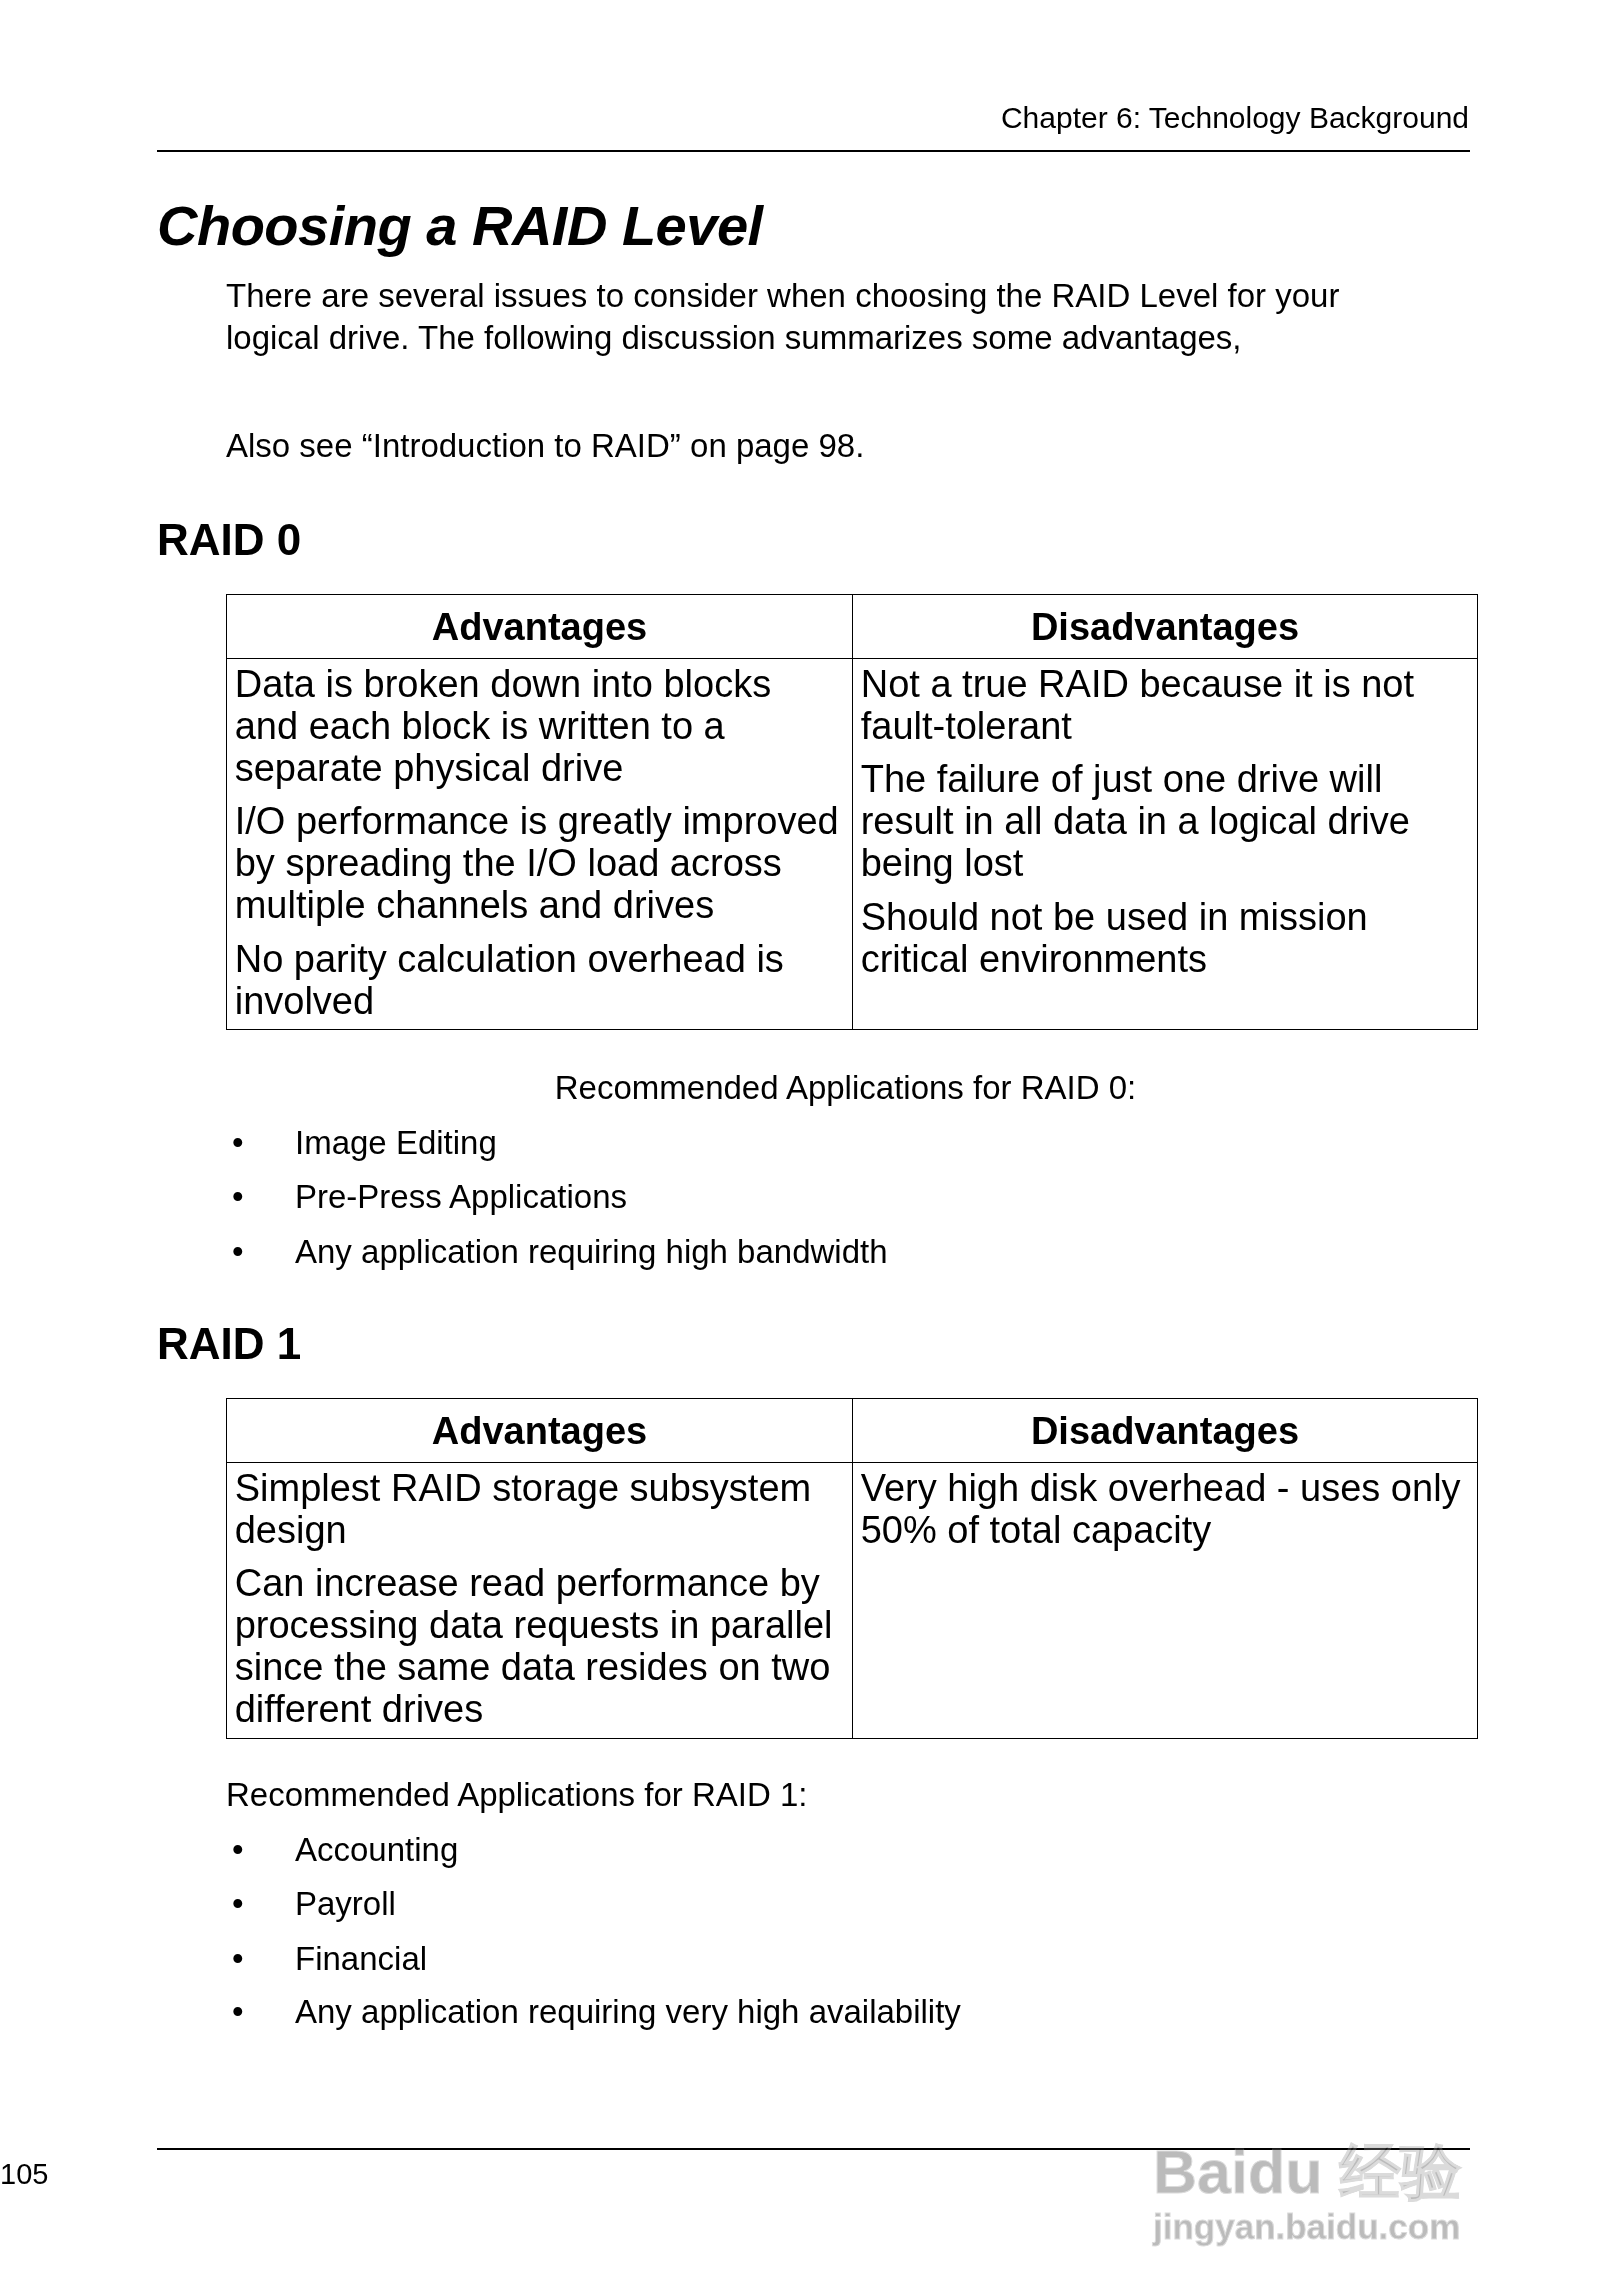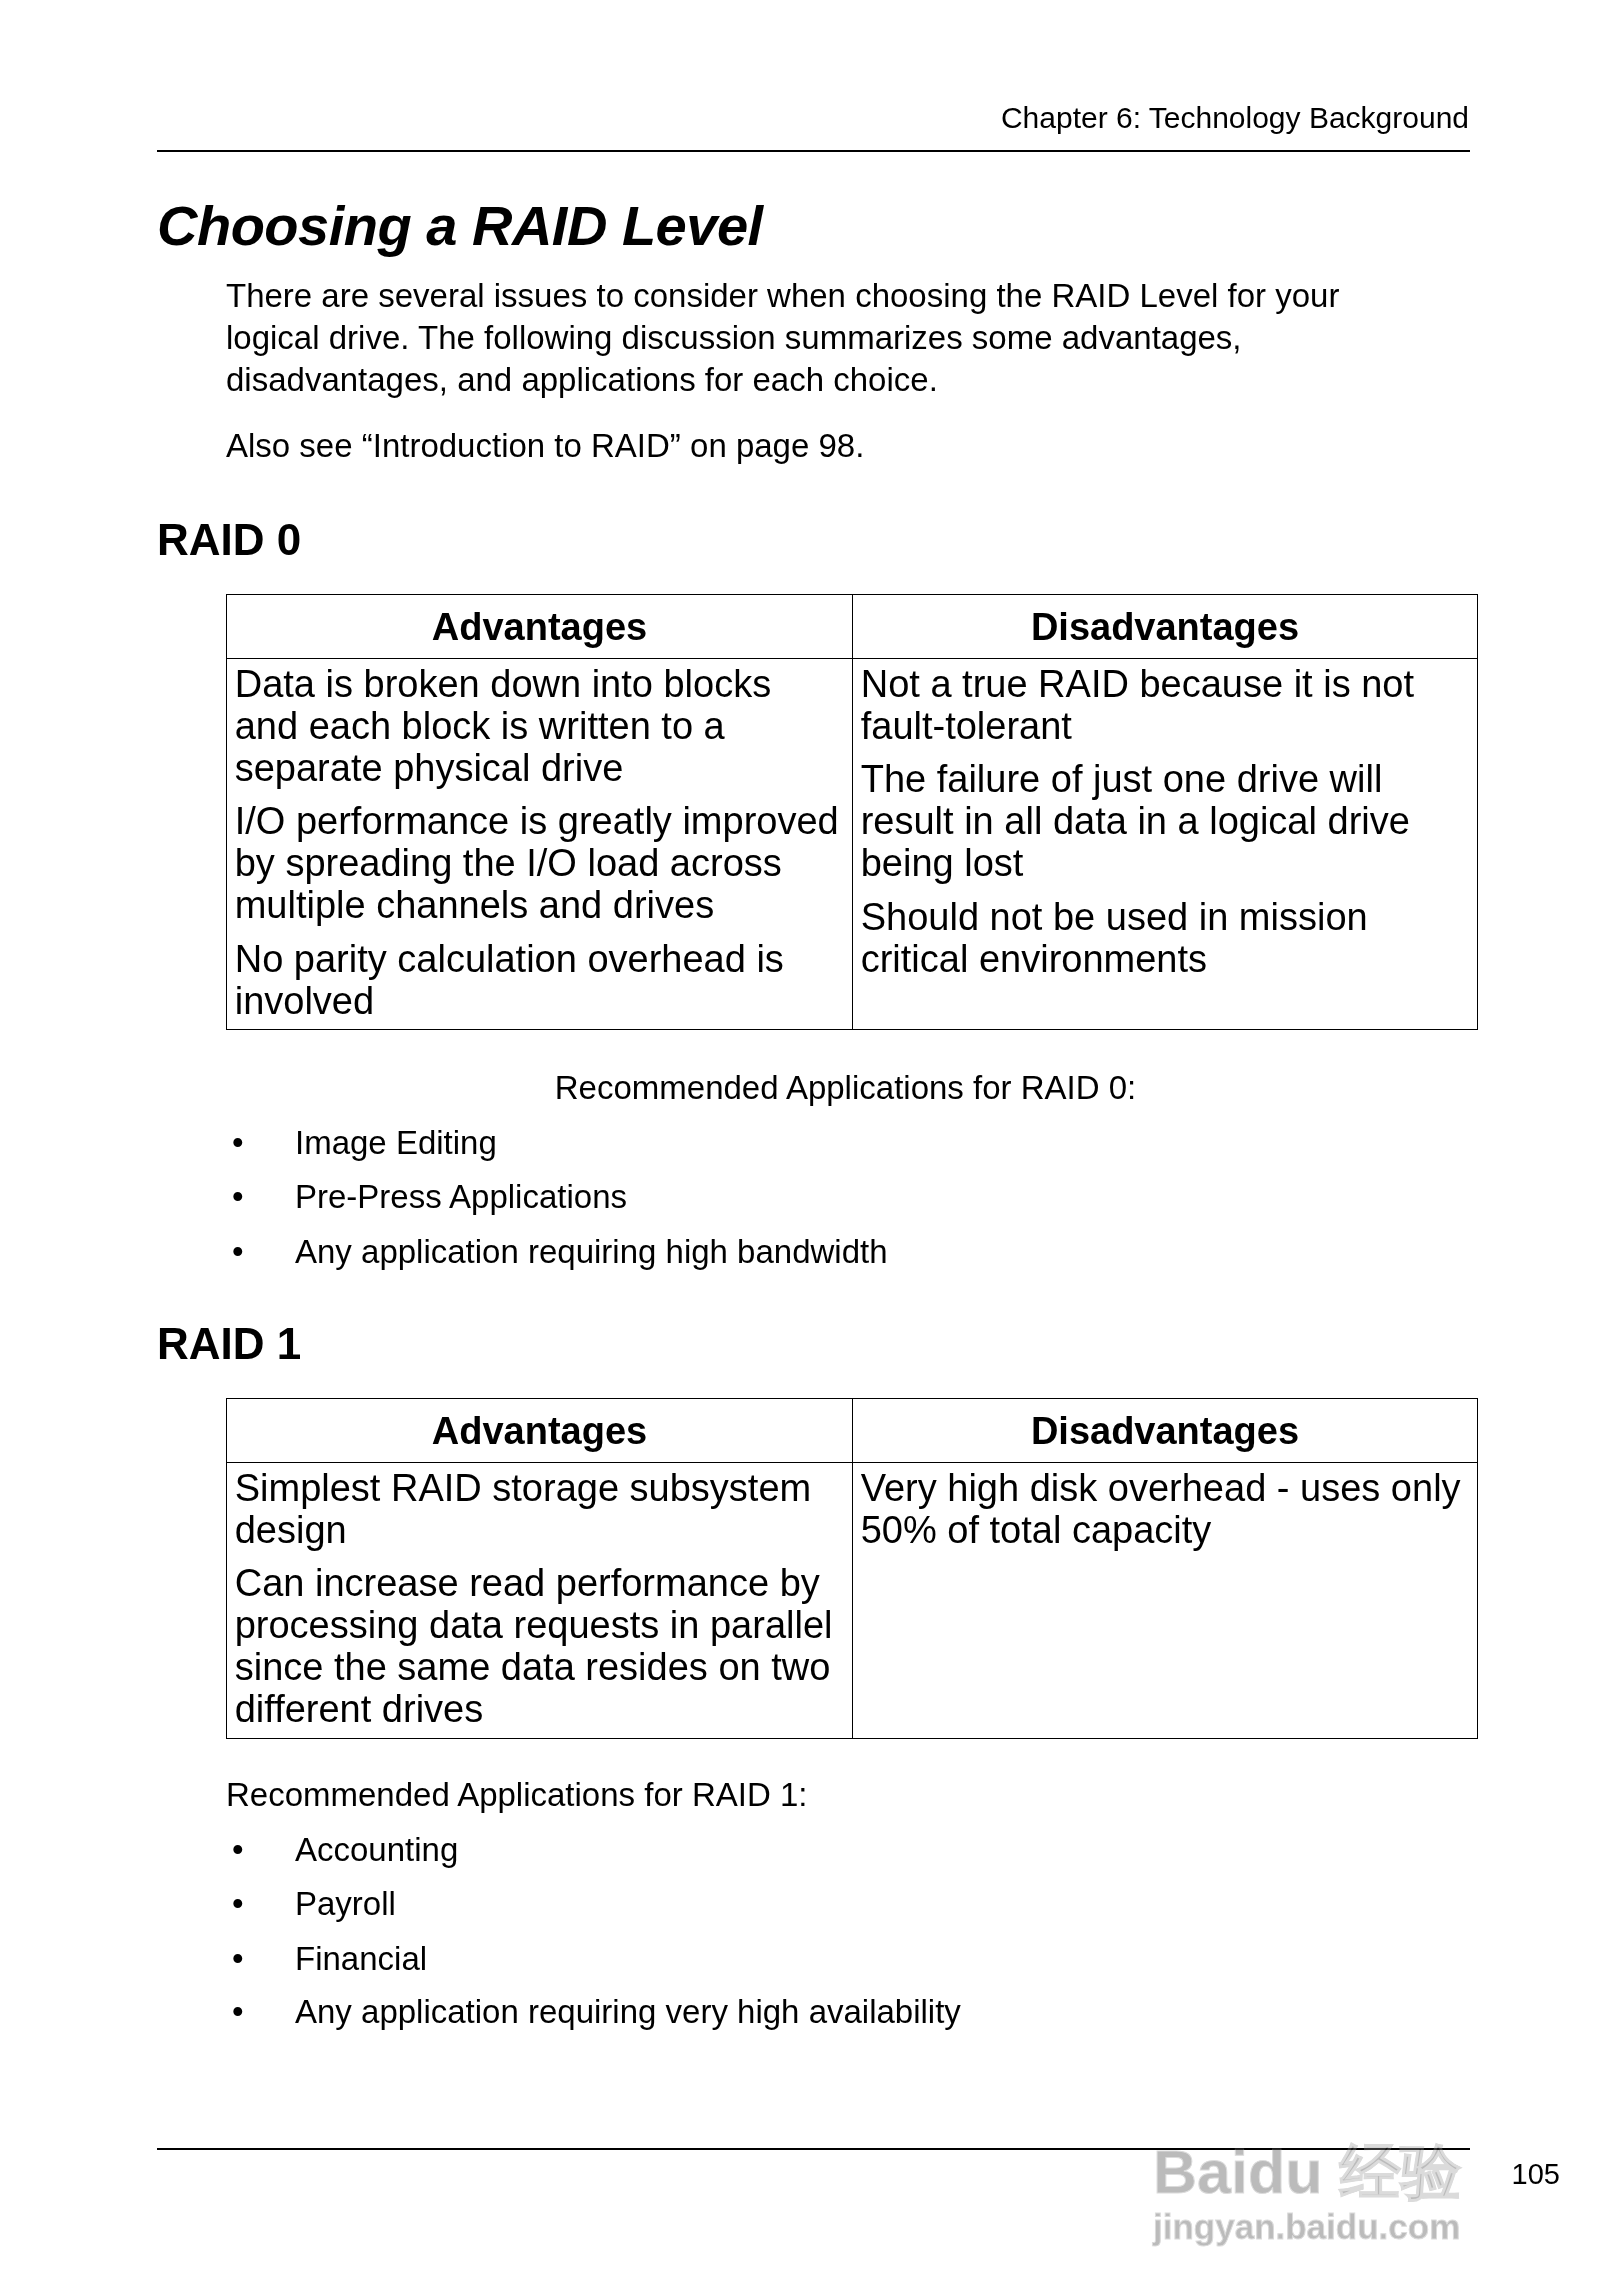--- a/index.html
+++ b/index.html
@@ -12,36 +12,35 @@
   .para { left:226px; width:1239px; font-size:33px; line-height:42px; }
   .h2 { left:157px; font-size:44px; font-weight:bold; line-height:52px; }
   table.tbl { position:absolute; left:226px; width:1252px; border-collapse:collapse; table-layout:fixed; }
   table.tbl th, table.tbl td { border:1.9px solid #000; vertical-align:top; font-size:38px; line-height:42px; padding:3.8px 7.7px 7.7px 7.7px; }
   table.tbl th { font-weight:bold; text-align:center; height:63px; vertical-align:middle; padding:0 7.7px; }
   table.tbl th:first-child, table.tbl td:first-child { border-right:1.4px solid #000; }
   .cell-p { margin:0 0 11.5px 0; }
   .cell-p:last-child { margin-bottom:0; }
   .bullet { left:232px; font-size:33px; line-height:38px; }
   .bullet-text { left:295px; font-size:33px; line-height:38px; }
-  .page-num { left:0; width:1560px; text-align:right; font-size:29px; line-height:35px; }
+  .page-num { left:0; width:1560px; text-align:left; font-size:29px; line-height:35px; }
   .watermark { left:1153px; top:2094px; width:384px; height:154px; opacity:0.35; }
   .wm-text { position:absolute; font-weight:bold; color:#404040; -webkit-text-stroke:1px #999; }
 </style>
 </head>
 <body>
 
 <div class="abs header-text">Chapter 6: Technology Background</div>
 <div class="abs rule" style="top:150px;"></div>
 
 <div class="abs title">Choosing a RAID Level</div>
 
 <div class="abs para" style="top:275px;">
   <div>There are several issues to consider when choosing the RAID Level for your</div>
   <div>logical drive. The following discussion summarizes some advantages,</div>
-  <div>disadvantages, and applications for each choice.</div>
 </div>
 <div class="abs para" style="top:425px;">Also see “Introduction to RAID” on page 98.</div>
 
 <div class="abs h2" style="top:514px;">RAID 0</div>
 
 <table class="tbl" style="top:594px;">
   <colgroup>
       <col style="width:626px">
       <col style="width:625px">
     </colgroup>

